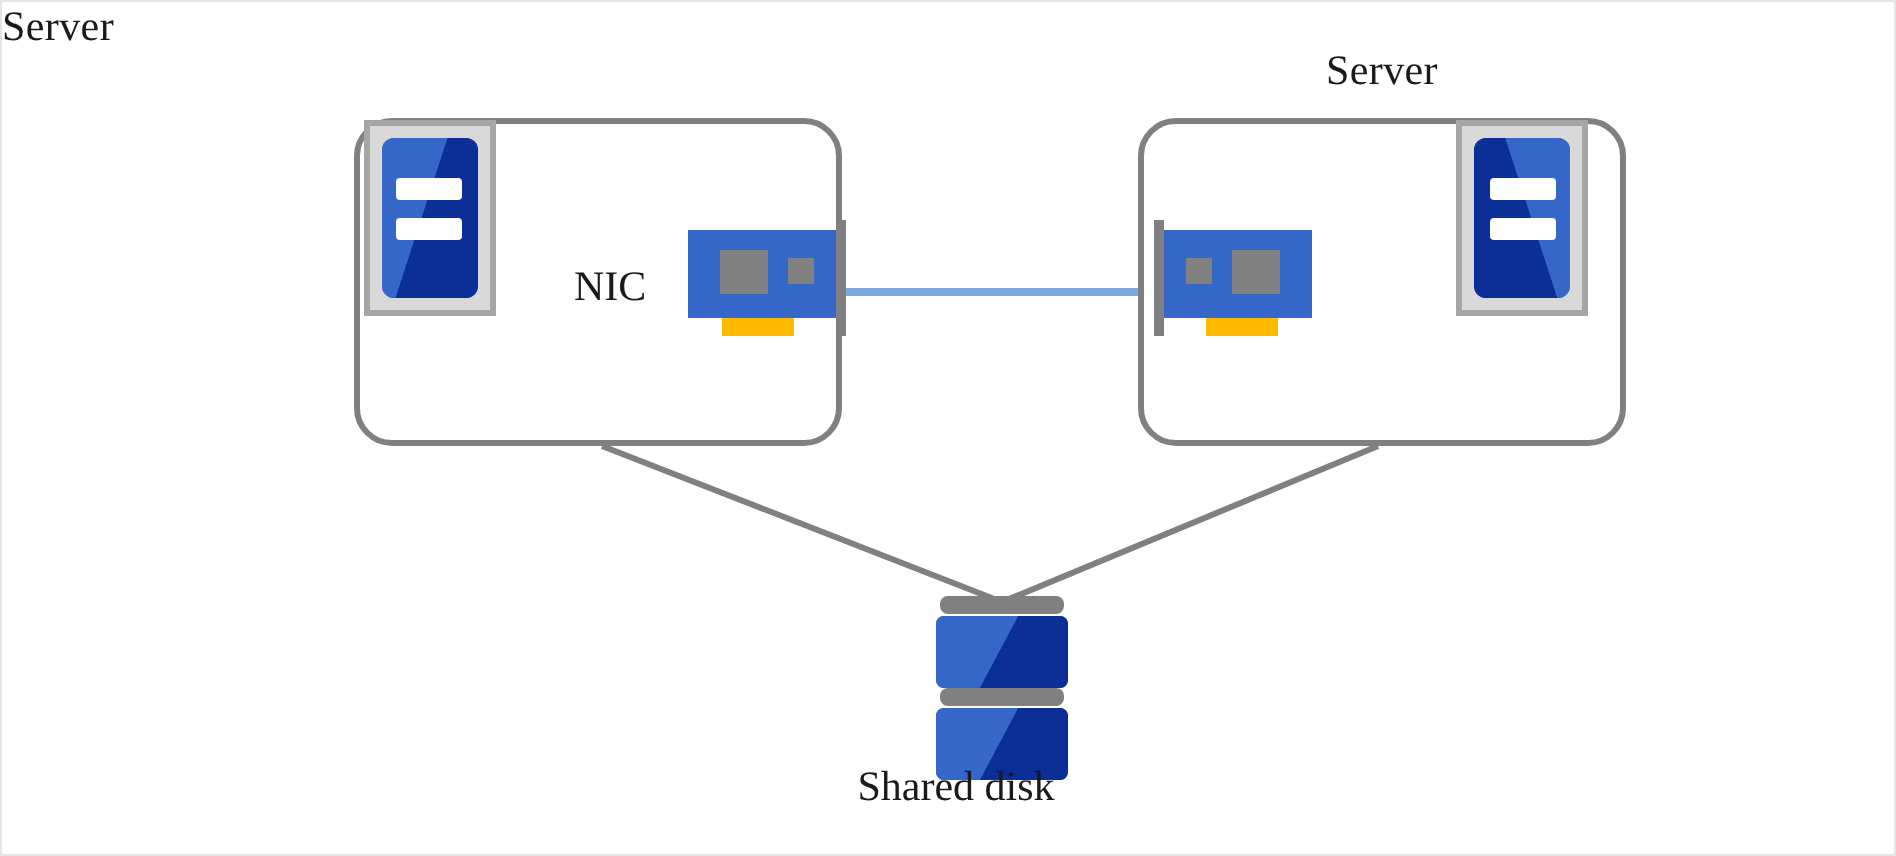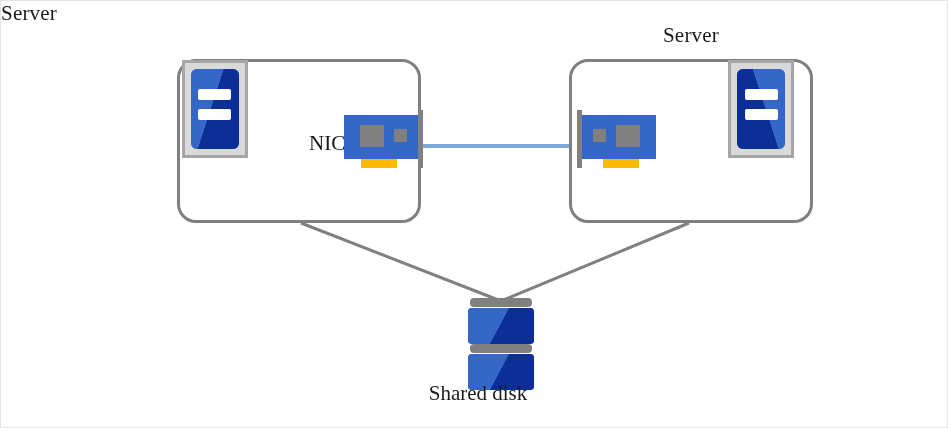--- a/index.html
+++ b/index.html
@@ -143,21 +143,20 @@
     top: -5px;
   }
   #nic-left .nic-bracket  { left: 74px; }
   #nic-right .nic-bracket { right: 74px; }
 
   .nic-label {
     position: absolute;
     font-size: 21px;
     color: #1a1a1a;
     white-space: nowrap;
-    margin-left: 22px;
   }
   #nic-left-label { left: 286px; top: 130px; }
 
   
   #shared-disk {
     position: absolute;
     left: 467px;
     top: 297px;
     width: 66px;
     height: 82px;

